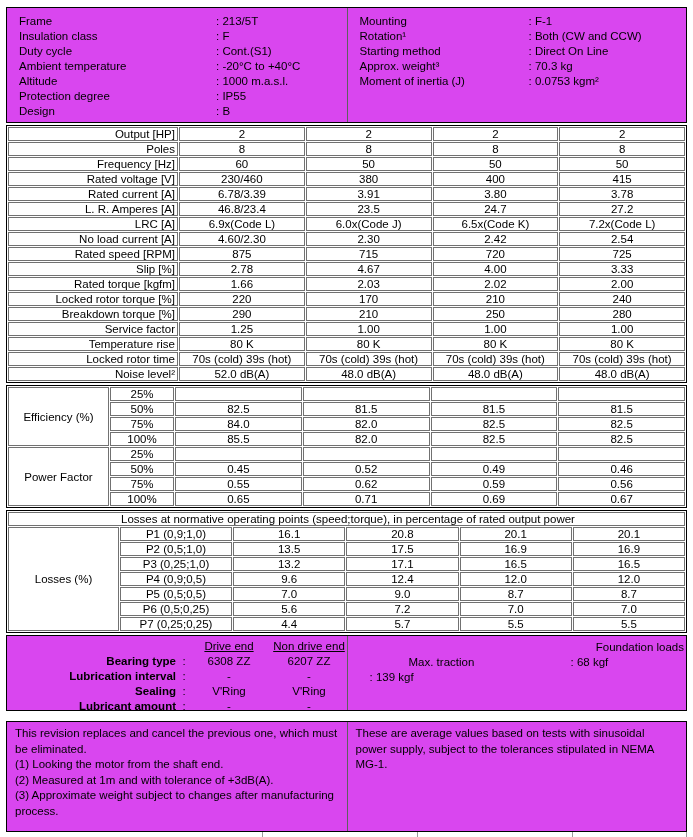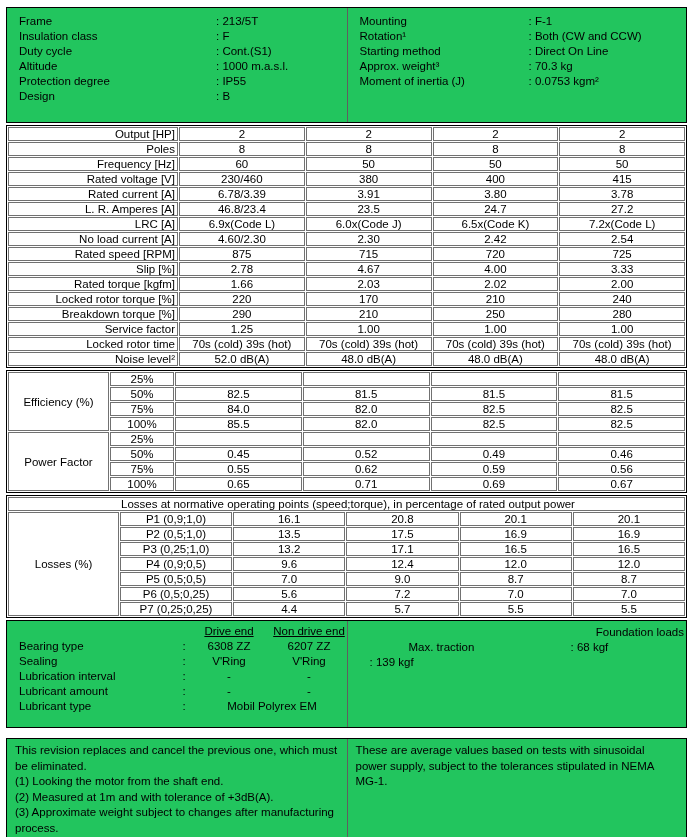--- a/index.html
+++ b/index.html
@@ -5,21 +5,21 @@
   html,body{margin:0;padding:0;background:#fff;}
   body{
     width:693px;height:837px;overflow:hidden;
     font-family:"Liberation Sans",sans-serif;
     font-size:11.5px;color:#000;
     -webkit-font-smoothing:antialiased;
   }
   .page{box-sizing:border-box;width:693px;padding:7px 6px 0 6px;}
 
   
-  .box{border:1px solid #000;display:flex;box-sizing:border-box;background:#22c55e;}
+  .box{border:1px solid #000;display:flex;box-sizing:border-box;background:#d946ef;}
   .half{width:50%;box-sizing:border-box;overflow:hidden;}
   .half.right{border-left:1px solid #5f5f5f;}
 
   
   .info{height:116px;}
   .info .half{padding:6px 4px 4px 12px;}
   .irow{display:flex;line-height:15px;white-space:nowrap;}
   #info-left .lbl{width:197px;flex:none;}
   #info-right .lbl{width:169px;flex:none;}
 
@@ -31,25 +31,25 @@
   }
   table.grid td{
     border:1px solid #717171;height:12px;line-height:12px;
     padding:0 2px;text-align:center;overflow:hidden;white-space:nowrap;
   }
   table.grid td.lbl{text-align:right;padding-left:3px;}
   table.grid td.group{text-align:center;}
   table.grid td.ltitle{text-align:center;padding-left:5px;}
 
   
-  .bearing{height:108px;margin-top:2px;}
+  .bearing{height:76px;margin-top:2px;}
   .bearing .half{padding:3px 2px 2px 12px;}
   table.bear{border-collapse:collapse;width:100%;table-layout:fixed;}
   table.bear td{height:15px;line-height:15px;padding:0;white-space:nowrap;overflow:hidden;}
-  table.bear td.blbl{text-align:left;}
+  table.bear td.blbl{text-align:right;font-weight:bold;}
   table.bear td.bcolon{text-align:center;}
   table.bear td.bval{text-align:center;}
   .ul{text-decoration:underline;}
   .found-title{line-height:16px;padding-left:10px;text-align:right;}
   .frow{display:flex;line-height:15px;padding-left:10px;white-space:nowrap;}
   .frow .lbl{width:162px;flex:none;padding-left:39px;}
 
   
   .notes{height:111px;margin-top:10px;}
   .notes .half{padding:4px 8px 2px 8px;line-height:15.5px;}
@@ -72,20 +72,24 @@
         </div>
         <div class="irow">
           <span class="lbl">Insulation class</span>
           <span class="val">: F</span>
         </div>
         <div class="irow">
           <span class="lbl">Duty cycle</span>
           <span class="val">: Cont.(S1)</span>
         </div>
         <div class="irow">
+          <span class="lbl">Ambient temperature</span>
+          <span class="val">: -20°C to +40°C</span>
+        </div>
+        <div class="irow">
           <span class="lbl">Altitude</span>
           <span class="val">: 1000 m.a.s.l.</span>
         </div>
         <div class="irow">
           <span class="lbl">Protection degree</span>
           <span class="val">: IP55</span>
         </div>
         <div class="irow">
           <span class="lbl">Design</span>
           <span class="val">: B</span>
@@ -214,20 +218,27 @@
           <td>210</td>
           <td>250</td>
           <td>280</td>
         </tr>
         <tr>
           <td class="lbl">Service factor</td>
           <td>1.25</td>
           <td>1.00</td>
           <td>1.00</td>
           <td>1.00</td>
+        </tr>
+        <tr>
+          <td class="lbl">Temperature rise</td>
+          <td>80 K</td>
+          <td>80 K</td>
+          <td>80 K</td>
+          <td>80 K</td>
         </tr>
         <tr>
           <td class="lbl">Locked rotor time</td>
           <td>70s (cold) 39s (hot)</td>
           <td>70s (cold) 39s (hot)</td>
           <td>70s (cold) 39s (hot)</td>
           <td>70s (cold) 39s (hot)</td>
         </tr>
         <tr>
           <td class="lbl">Noise level²</td>
@@ -392,30 +403,30 @@
               <td class="bval"><span class="ul">Drive end</span></td>
               <td class="bval"><span class="ul">Non drive end</span></td>
             </tr>
             <tr>
               <td class="blbl">Bearing type</td>
               <td class="bcolon">:</td>
               <td class="bval">6308 ZZ</td>
               <td class="bval">6207 ZZ</td>
             </tr>
             <tr>
+              <td class="blbl">Lubrication interval</td>
+              <td class="bcolon">:</td>
+              <td class="bval">-</td>
+              <td class="bval">-</td>
+            </tr>
+            <tr>
               <td class="blbl">Sealing</td>
               <td class="bcolon">:</td>
               <td class="bval">V'Ring</td>
               <td class="bval">V'Ring</td>
-            </tr>
-            <tr>
-              <td class="blbl">Lubrication interval</td>
-              <td class="bcolon">:</td>
-              <td class="bval">-</td>
-              <td class="bval">-</td>
             </tr>
             <tr>
               <td class="blbl">Lubricant amount</td>
               <td class="bcolon">:</td>
               <td class="bval">-</td>
               <td class="bval">-</td>
             </tr>
             <tr>
               <td class="blbl">Lubricant type</td>
               <td class="bcolon">:</td>

